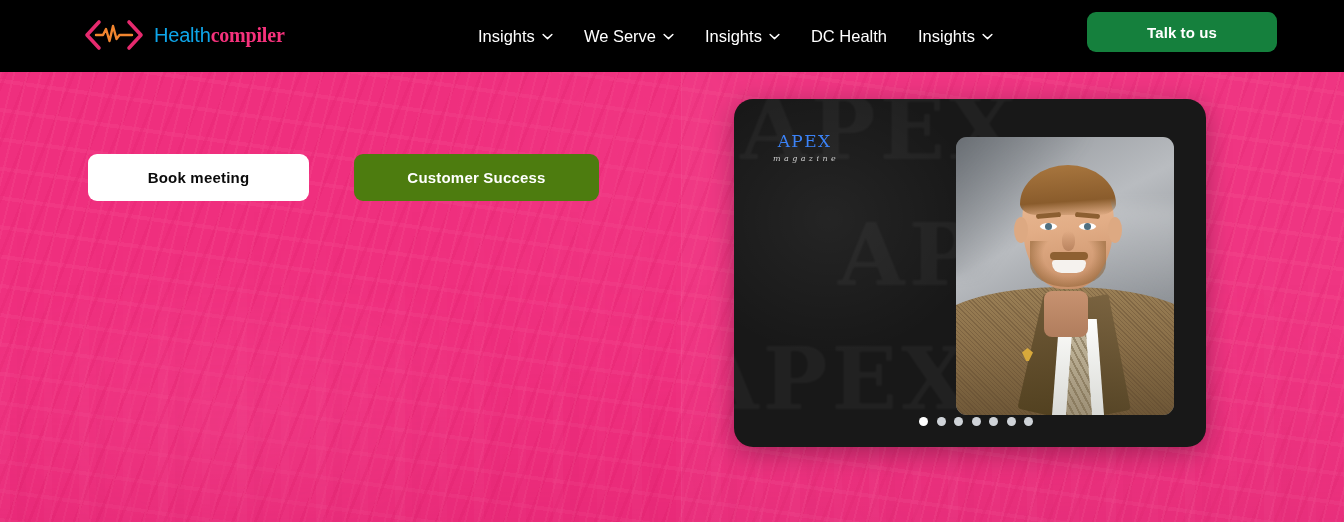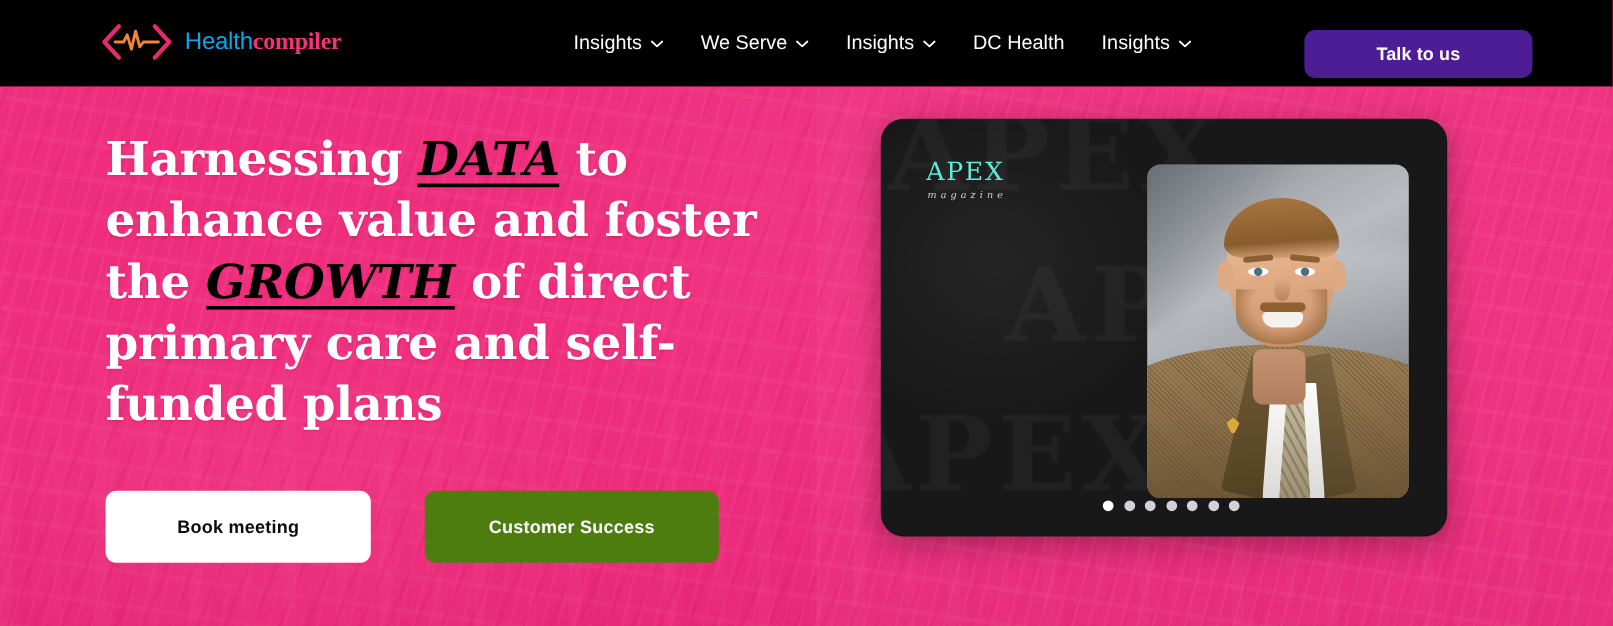--- a/index.html
+++ b/index.html
@@ -74,24 +74,24 @@
   .navitem {
     display:flex; align-items:center; gap:7px;
     color:#ffffff; font-size:16.5px; font-weight:400; white-space:nowrap;
     cursor:pointer;
   }
   .chev { display:block; width:11px; height:7px; }
 
   .cta-talk {
     position:absolute; left:1087px; top:12px;
     width:190px; height:40px; border-radius:9px;
-    background:#4c1d95; color:#ffffff;
+    background:#15803d; color:#ffffff;
     font-size:15px; font-weight:700;
     display:flex; align-items:center; justify-content:center;
-    border:none; cursor:pointer; letter-spacing:.1px;margin-top:13px;
+    border:none; cursor:pointer; letter-spacing:.1px;
   }
 
   
   .hero-left { position:absolute; left:88px; top:108px; width:600px; z-index:5; }
 
   .headline {
     font-family:"DejaVu Serif", "Liberation Serif", serif;
     font-weight:700;
     font-size:39px;
     line-height:51px;
@@ -113,21 +113,21 @@
     margin-top:22px;
     font-size:15.5px;
     font-weight:400;
     color:#ffffff;
     letter-spacing:.1px;
     white-space:nowrap;
   }
 
   .btnrow { margin-top:46px; display:flex; gap:45px; }
   .btn {
-    height:60px; border-radius:9px; border:none; cursor:pointer;
+    height:47px; border-radius:9px; border:none; cursor:pointer;
     display:flex; align-items:center; justify-content:center;
     font-size:15px; font-weight:700; letter-spacing:.2px;
     font-family:"Liberation Sans", sans-serif;
   }
   .btn-light { width:221px; background:#ffffff; color:#0b0b0b; }
   .btn-dark  { width:245px; background:#4d7c0f; color:#ffffff; }
 
   
   .card {
     position:absolute; left:734px; top:99px;
@@ -154,21 +154,21 @@
   .card .wm .w3 { left:-42px; top:222px; }
   .card .glow {
     position:absolute; left:-70px; top:-30px; width:330px; height:300px;
     background:radial-gradient(ellipse at center, rgba(255,255,255,.055), rgba(0,0,0,0) 65%);
     pointer-events:none;
   }
 
   .apex-logo { position:absolute; left:36px; top:34px; text-align:center; }
   .apex-name {
     font-family:"DejaVu Serif","Liberation Serif",serif;
-    color:#5eead4; font-size:21px; font-weight:400; letter-spacing:1.4px; line-height:1;
+    color:#3b82f6; font-size:17px; font-weight:400; letter-spacing:1.4px; line-height:1;
   }
   .apex-sub {
     font-family:"DejaVu Serif","Liberation Serif",serif;
     color:#cfcfcf; font-size:8px; font-style:italic; letter-spacing:3.4px;
     margin-top:4px; margin-left:3px;
   }
 
   .dots { position:absolute; left:185px; top:318px; display:flex; gap:8.5px; }
   .dot { width:9px; height:9px; border-radius:50%; background:#cfd3d8; cursor:pointer; }
   .dot.on { background:#ffffff; }
@@ -318,21 +318,20 @@
         </svg>
       </div>
 
     </div>
 
     <button class="cta-talk">Talk to us</button>
   </div>
 
   <div class="hero-left">
 
-    <h1 class="headline"><span>Harnessing </span><span class="em">DATA</span><span> to enhance value and foster the </span><span class="em">GROWTH</span><span> of direct primary care and self-funded plans</span></h1>
 
 
     <div class="btnrow">
       <button class="btn btn-light">Book meeting</button>
       <button class="btn btn-dark">Customer Success</button>
     </div>
   </div>
 
   <div class="card">
 

